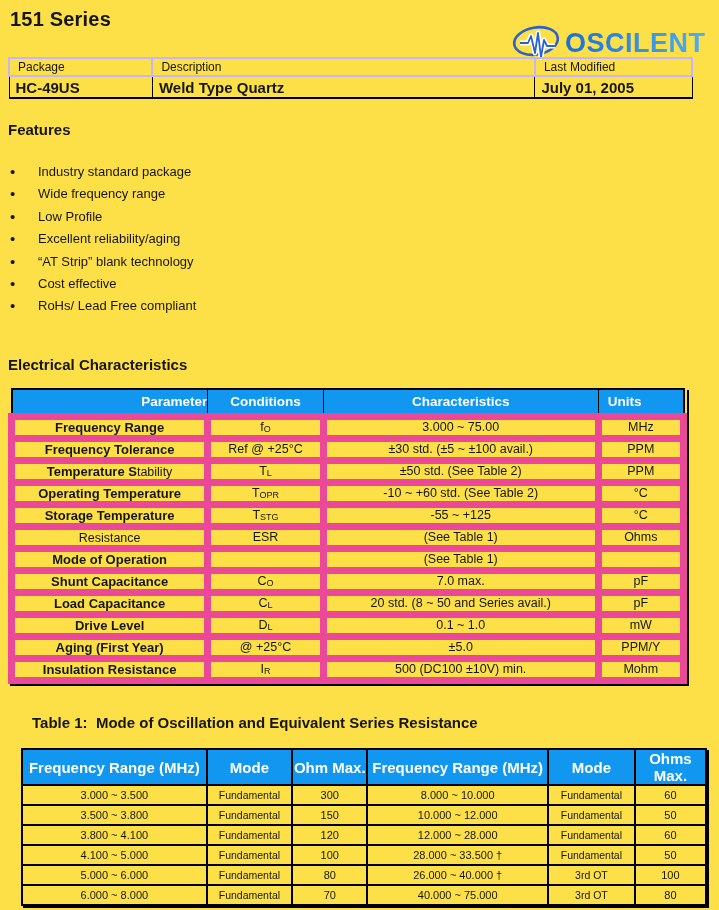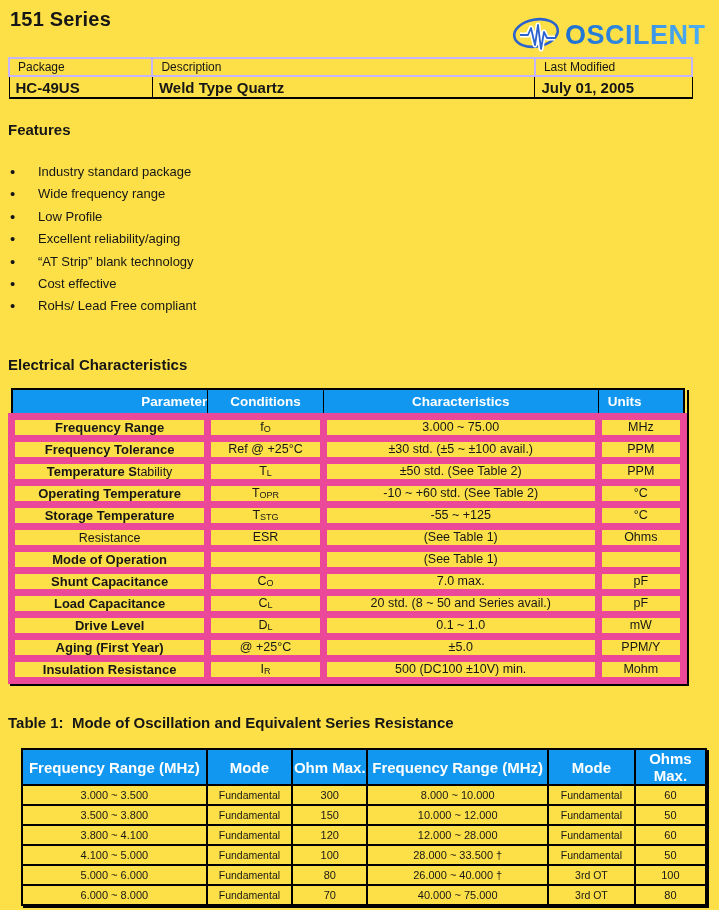--- a/index.html
+++ b/index.html
@@ -6,32 +6,32 @@
   html,body { background:#fff; }
   body {
     width:719px; height:910px;
     font-family:"Liberation Sans", sans-serif;
     color:#161616; position:relative; overflow:hidden;
   }
   .page { position:absolute; inset:0; background:#fde047; }
 
   .title { position:absolute; left:10px; top:8px; font-size:20px; font-weight:bold; letter-spacing:0.2px; }
 
-  .logo { position:absolute; top:13px; right:8px; width:202px; height:42px; }
+  .logo { position:absolute; top:21px; right:8px; width:202px; height:42px; }
 
   
   table { border-collapse:collapse; }
   .info { position:absolute; left:8px; top:57px; width:685px; border:1px solid #000; border-bottom:2px solid #000; table-layout:fixed; }
   .info th { font-weight:normal; font-size:12px; text-align:left; padding:1px 8px; border:2px solid #c4b5fd; height:18px; }
   .info td { font-weight:bold; font-size:15px; text-align:left; padding:1px 6px; border:1px solid #000; height:22px; }
 
   .h { position:absolute; left:8px; font-size:15px; font-weight:bold; white-space:pre-wrap; }
   .h-features { top:121px; }
   .h-elec { top:356px; }
-  .h-t1 { top:714px; }
+  .h-t1 { top:714px;margin-left:24px; }
 
   
   .features { position:absolute; left:10px; top:162px; list-style:none; }
   .features li { position:relative; padding-left:28px; height:22.4px; font-size:13px; line-height:19px; }
   .features li::before { content:"\2022"; position:absolute; left:0; top:0; font-size:15px; line-height:19px; }
 
   
   .elec { position:absolute; left:8px; top:388px; width:679px; border:2px solid #000; table-layout:fixed; box-shadow:2px 2px 0 #000; }
   .elec th { background:var(--header_blue,#1297F0); color:#fff; font-size:13.5px; font-weight:bold; height:27px; border:1px solid #000; text-align:center; }
   .elec th.c1 { width:29.2%; text-align:right; padding-left:13px; }

